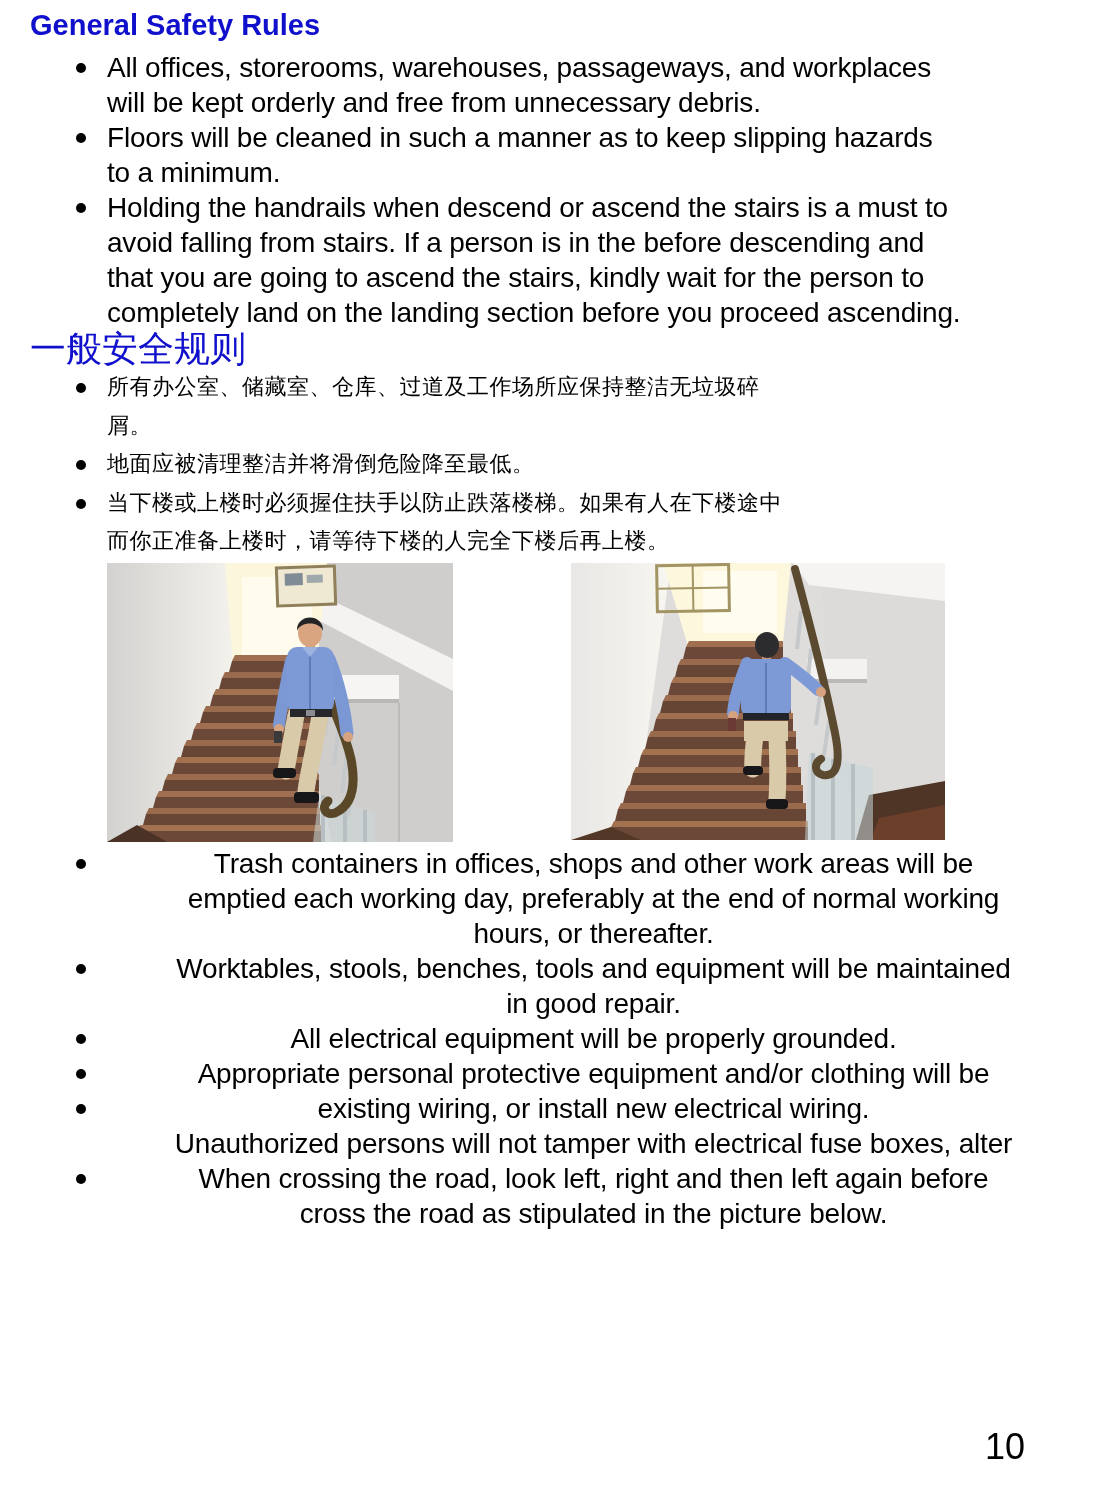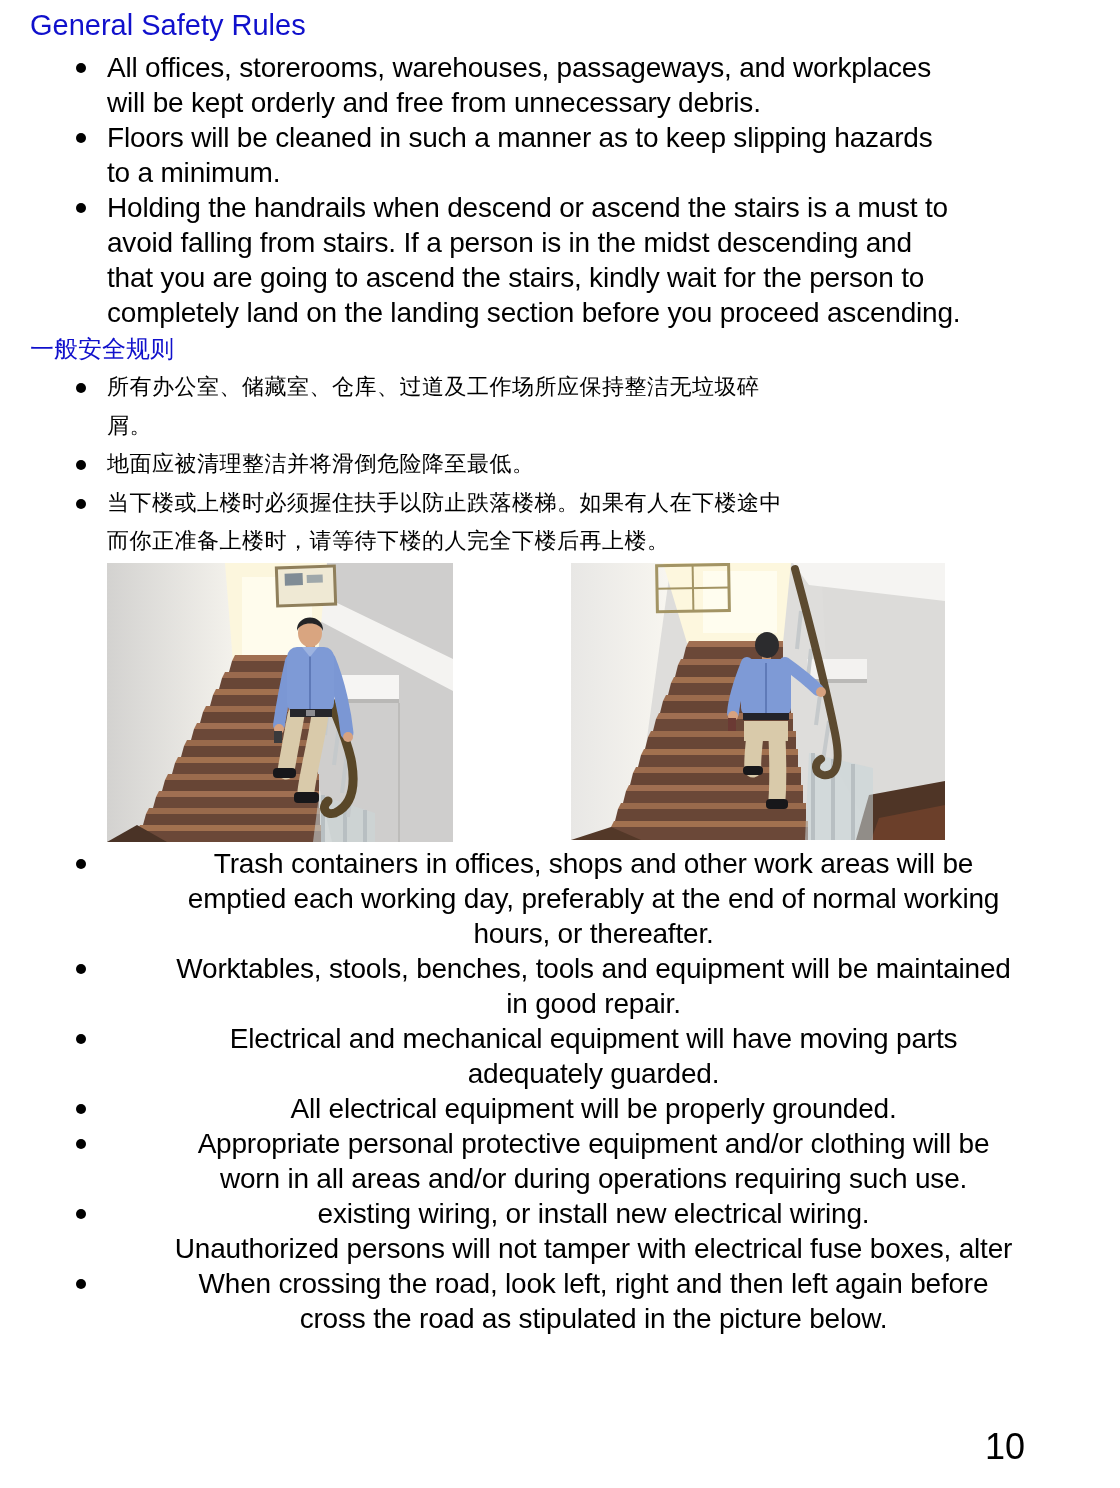--- a/index.html
+++ b/index.html
@@ -2,24 +2,24 @@
 <html style="--accent: #1010CC;"><head>
 <meta charset="utf-8">
 <style>
   html,body{margin:0;padding:0;background:#ffffff;}
   .page{
     position:relative;width:1120px;height:1488px;background:#ffffff;
     font-family:"Liberation Sans","DejaVu Sans",sans-serif;color:#000;overflow:hidden;
   }
   .h-en{
     position:absolute;left:30px;top:8px;font-size:29px;line-height:34px;
-    font-weight:400;color:var(--accent,#1010CC);
+    font-weight:700;color:var(--accent,#1010CC);
   }
   .h-zh{
-    position:absolute;left:30px;top:330px;font-size:24px;line-height:38px;
+    position:absolute;left:30px;top:330px;font-size:36px;line-height:38px;
     font-weight:400;color:var(--accent,#1010CC);
     font-family:"Liberation Serif","DejaVu Serif",serif;
   }
   .list{position:absolute;left:0;width:1080px;}
   #bullets-top{top:50px;}
   #bullets-zh{top:368px;}
   #bullets-bottom{top:846px;text-align:center;}
   .item{position:relative;}
   .dot{
     position:absolute;left:76px;top:13px;width:10px;height:10px;border-radius:50%;
@@ -56,21 +56,21 @@
       <div class="line">will be kept orderly and free from unnecessary debris.</div>
     </div>
     <div class="item">
       <span class="dot"></span>
       <div class="line">Floors will be cleaned in such a manner as to keep slipping hazards</div>
       <div class="line">to a minimum.</div>
     </div>
     <div class="item">
       <span class="dot"></span>
       <div class="line">Holding the handrails when descend or ascend the stairs is a must to</div>
-      <div class="line">avoid falling from stairs. If a person is in the midst descending and</div>
+      <div class="line">avoid falling from stairs. If a person is in the before descending and</div>
       <div class="line">that you are going to ascend the stairs, kindly wait for the person to</div>
       <div class="line">completely land on the landing section before you proceed ascending.</div>
     </div>
   </div>
 
   <div class="h-zh">一般安全规则</div>
 
   <div class="list zh" id="bullets-zh">
     <div class="item">
       <span class="dot"></span>
@@ -255,31 +255,25 @@
       <div class="line">emptied each working day, preferably at the end of normal working</div>
       <div class="line">hours, or thereafter.</div>
     </div>
     <div class="item">
       <span class="dot"></span>
       <div class="line">Worktables, stools, benches, tools and equipment will be maintained</div>
       <div class="line">in good repair.</div>
     </div>
     <div class="item">
       <span class="dot"></span>
-      <div class="line">Electrical and mechanical equipment will have moving parts</div>
-      <div class="line">adequately guarded.</div>
-    </div>
-    <div class="item">
-      <span class="dot"></span>
       <div class="line">All electrical equipment will be properly grounded.</div>
     </div>
     <div class="item">
       <span class="dot"></span>
       <div class="line">Appropriate personal protective equipment and/or clothing will be</div>
-      <div class="line">worn in all areas and/or during operations requiring such use.</div>
     </div>
     <div class="item">
       <span class="dot"></span>
       <div class="line">existing wiring, or install new electrical wiring.</div>
       <div class="line">Unauthorized persons will not tamper with electrical fuse boxes, alter</div>
     </div>
     <div class="item">
       <span class="dot"></span>
       <div class="line">When crossing the road, look left, right and then left again before</div>
       <div class="line">cross the road as stipulated in the picture below.</div>

